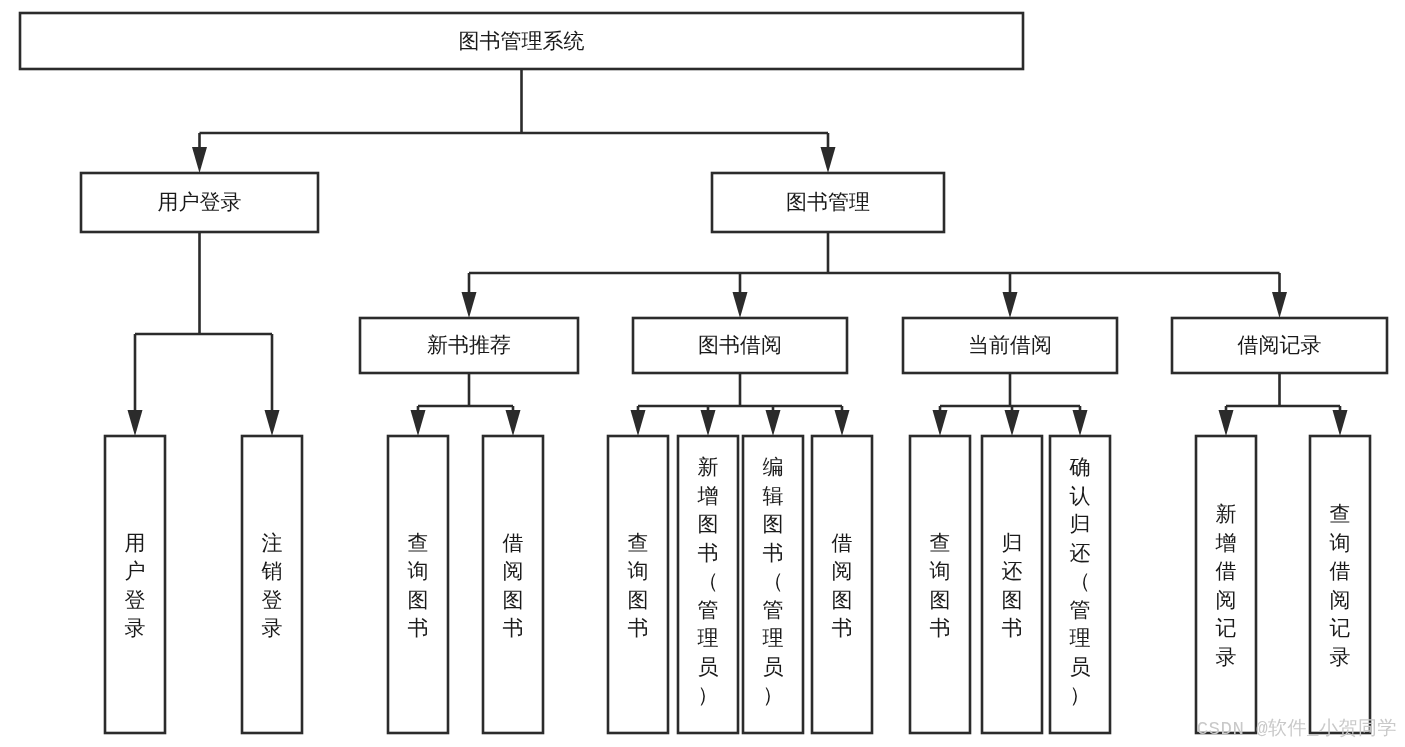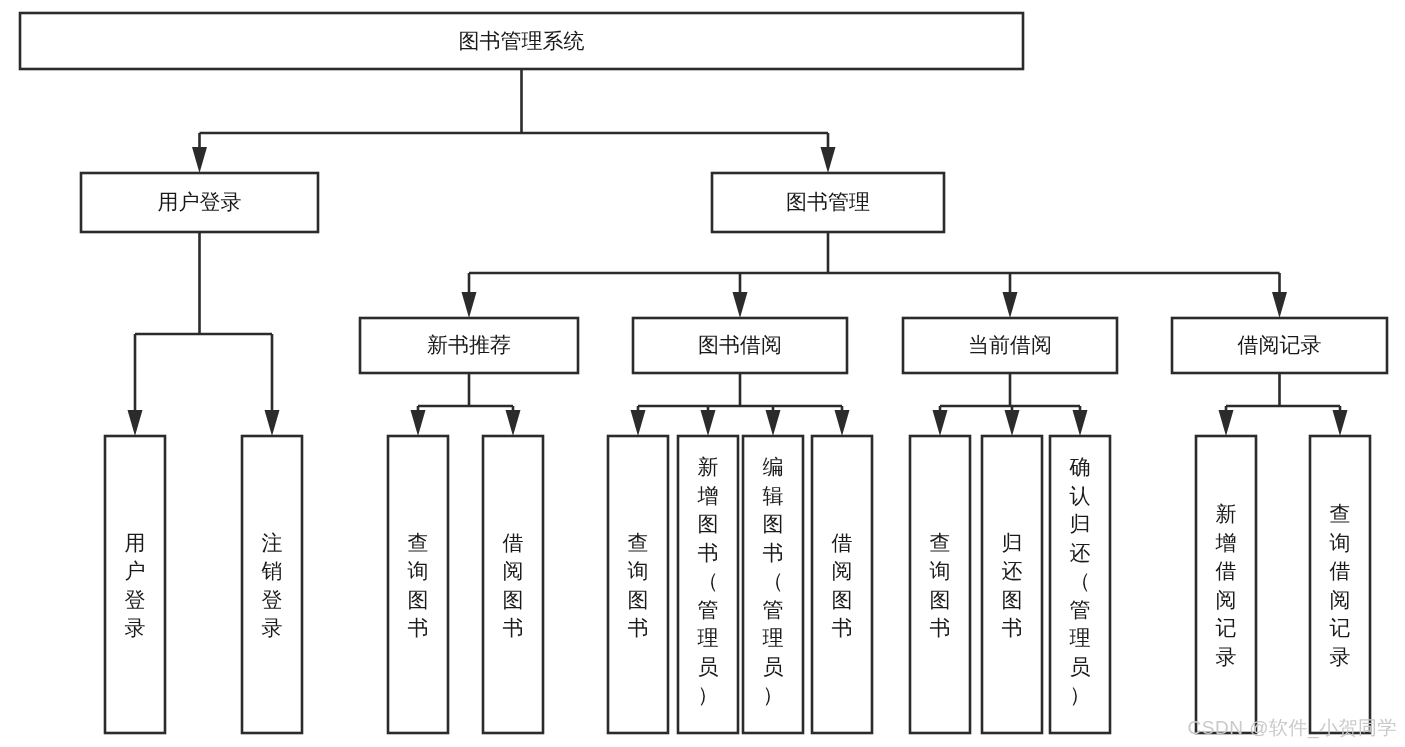--- a/index.html
+++ b/index.html
@@ -51,21 +51,21 @@
   .node-label-v {
     font-family: "Liberation Sans", "DejaVu Sans", sans-serif;
     font-size: 21px;
     fill: #1a1a1a;
     text-anchor: middle;
   }
   .watermark {
     position: absolute;
     right: 8px;
     bottom: 6px;
-    font-family: Liberation Sans, sans-serif;
+    font-family: Liberation Mono, monospace;
     font-size: 19px;
     color: #c9c9c9;
     letter-spacing: 0.5px;
     white-space: nowrap;
     pointer-events: none;
   }
 </style>
 </head>
 <body>
 

